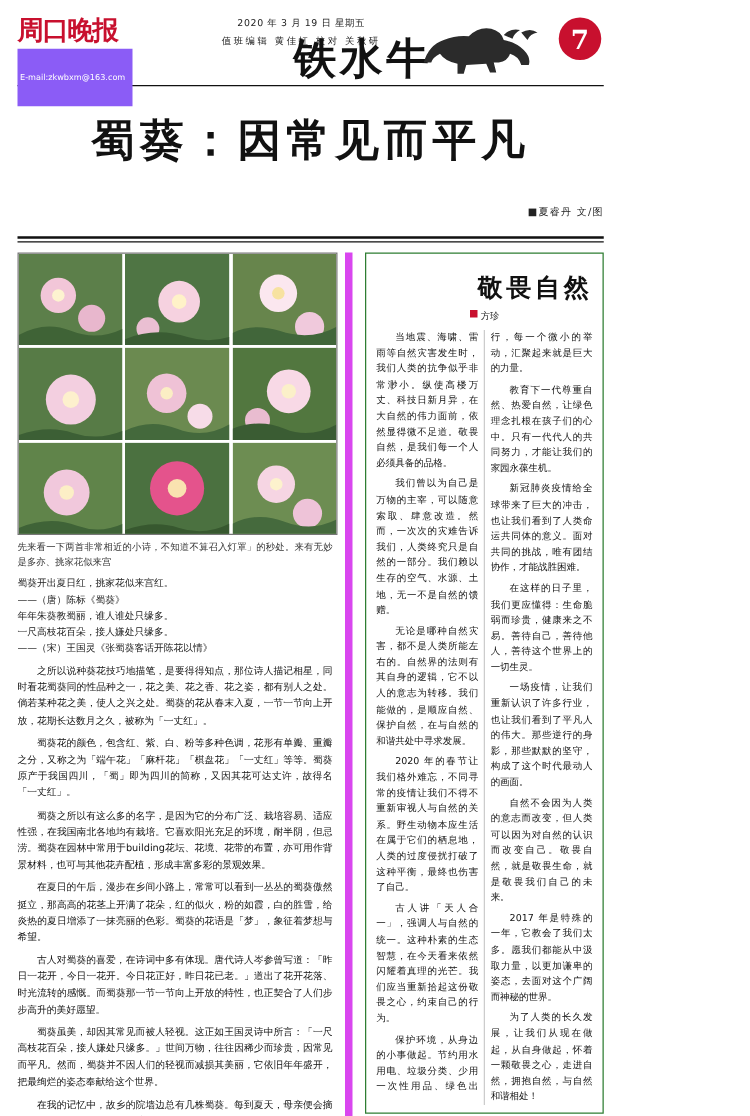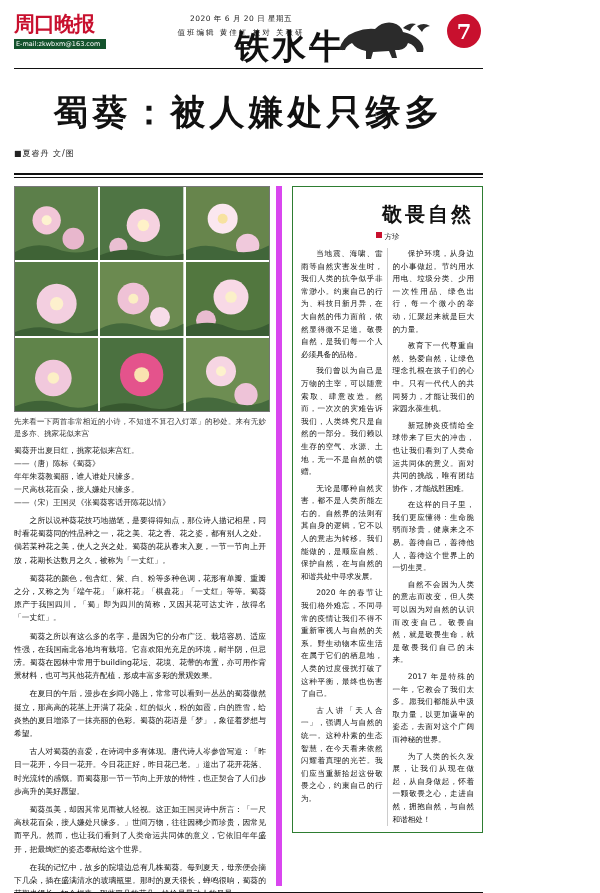--- a/index.html
+++ b/index.html
@@ -3,33 +3,33 @@
 <meta charset="utf-8">
 <style>
   html,body{margin:0;padding:0;background:#fff;}
   body{width:600px;height:893px;font-family:"DejaVu Sans","Liberation Sans",sans-serif;color:#111;overflow:hidden;}
   .page{position:relative;width:497px;height:893px;box-sizing:border-box;padding:10px 14px 8px 14px;}
 
   
   .masthead{position:relative;height:58px;border-bottom:1px solid #111;}
   .mast-logo{position:absolute;left:0;top:2px;width:92px;}
   .mast-logo .cn{font-family:"DejaVu Serif","Liberation Serif",serif;font-weight:bold;font-size:21px;color:#c8102e;letter-spacing:-1px;line-height:24px;white-space:nowrap;}
-  .mast-logo .mailbar{margin-top:3px;background:#14532d;color:#fff;font-size:6.5px;padding:1px 2px;letter-spacing:0;white-space:nowrap;}
+  .mast-logo .mailbar{margin-top:3px;background:#8b5cf6;color:#fff;font-size:6.5px;padding:19px 2px;letter-spacing:0;white-space:nowrap;}
   .mast-center{position:absolute;left:112px;top:4px;width:230px;}
   .mast-date{font-size:7.5px;color:#222;text-align:center;letter-spacing:0.5px;}
   .mast-credits{margin-top:4px;font-size:7.5px;color:#222;text-align:center;letter-spacing:2px;}
   .mast-right{position:absolute;right:0;top:0;width:250px;height:54px;}
   .column-name{position:absolute;left:2px;top:14px;font-family:Liberation Sans, sans-serif;font-size:34px;font-weight:bold;letter-spacing:3px;color:#111;}
   .ox{position:absolute;left:96px;top:2px;width:108px;height:48px;}
   .pagenum{position:absolute;right:2px;top:4px;width:34px;height:34px;border-radius:50%;background:#c8102e;color:#fff;font-family:"DejaVu Serif","Liberation Serif",serif;font-size:21px;font-weight:bold;display:flex;align-items:center;justify-content:center;}
 
   
   .headline-wrap{text-align:center;padding:20px 0 6px 0;}
   .headline{font-family:"DejaVu Serif","Liberation Serif",serif;font-size:35px;font-weight:bold;letter-spacing:4px;color:#111;}
-  .byline{text-align:left;font-size:8px;color:#222;letter-spacing:1px;margin-top:12px;}
+  .byline{text-align:right;font-size:8px;color:#222;letter-spacing:1px;margin-top:28px;}
   .rule-double{border-top:2px solid #111;border-bottom:1px solid #111;height:2px;margin:8px 0 0 0;}
 
   
   .body{display:flex;margin-top:8px;height:700px;}
   .col-left{width:268px;padding-right:10px;border-right:6px solid #d946ef;box-sizing:border-box;}
   .col-right{flex:1;padding-left:10px;box-sizing:border-box;}
 
   
   .collage{width:256px;height:226px;display:grid;grid-template-columns:1fr 1fr 1fr;grid-template-rows:1fr 1fr 1fr;gap:2px;border:1px solid #777;box-sizing:border-box;}
   .ph{position:relative;overflow:hidden;}
@@ -53,36 +53,36 @@
 <body>
 
 <div class="page">
 
   <div class="masthead">
     <div class="mast-logo">
       <div class="cn">周口晚报</div>
       <div class="mailbar">E-mail:zkwbxm@163.com</div>
     </div>
     <div class="mast-center">
-      <div class="mast-date">2020 年 6 月 20 日 星期五</div>
+      <div class="mast-date">2020 年 3 月 19 日 星期五</div>
       <div class="mast-credits">值班编辑 黄佳虹  校对 关秋研</div>
     </div>
     <div class="mast-right">
       <div class="column-name">铁水牛</div>
       <svg class="ox" viewBox="0 0 108 48">
         <path d="M10 38 q4-14 16-18 q10-4 20-3 q8-8 18-6 q8 2 10 9 q10 2 16 8 q6 6 4 12 l-6 0 q-2-7-9-9 q-2 6-9 7 l-4 0 l2 8 l-5 0 l-3-7 l-16 1 l-2 7 l-5 0 l0-8 q-10-2-14-8 q-6 3-7 7 z" fill="#2b2b2b"></path>
         <path d="M74 16 q6-6 13-4 q-5 3-6 7 z" fill="#2b2b2b"></path>
         <path d="M88 14 q7-4 13 0 q-6 1-8 6 z" fill="#2b2b2b"></path>
       </svg>
       <div class="pagenum">7</div>
     </div>
   </div>
 
   <div class="headline-wrap">
-    <div class="headline">蜀葵：被人嫌处只缘多</div>
+    <div class="headline">蜀葵：因常见而平凡</div>
     <div class="byline">■夏睿丹 文/图</div>
   </div>
   <div class="rule-double"></div>
 
   <div class="body">
 
     <div class="col-left">
 
       <div class="collage">
         <div class="ph">
@@ -171,41 +171,42 @@
 ——（唐）陈标《蜀葵》
 年年朱葵教蜀丽，谁人谁处只缘多。
 一尺高枝花百朵，接人嫌处只缘多。
 ——（宋）王国灵《张蜀葵客话开陈花以情》</div>
 
       <p class="ptext">之所以说种葵花技巧地描笔，是要得得知点，那位诗人描记相星，同时看花蜀葵同的性品种之一，花之美、花之香、花之姿，都有别人之处。倘若某种花之美，使人之兴之处。蜀葵的花从春末入夏，一节一节向上开放，花期长达数月之久，被称为「一丈红」。</p>
       <p class="ptext">蜀葵花的颜色，包含红、紫、白、粉等多种色调，花形有单瓣、重瓣之分，又称之为「端午花」「麻杆花」「棋盘花」「一丈红」等等。蜀葵原产于我国四川，「蜀」即为四川的简称，又因其花可达丈许，故得名「一丈红」。</p>
       <p class="ptext">蜀葵之所以有这么多的名字，是因为它的分布广泛、栽培容易、适应性强，在我国南北各地均有栽培。它喜欢阳光充足的环境，耐半阴，但忌涝。蜀葵在园林中常用于building花坛、花境、花带的布置，亦可用作背景材料，也可与其他花卉配植，形成丰富多彩的景观效果。</p>
       <p class="ptext">在夏日的午后，漫步在乡间小路上，常常可以看到一丛丛的蜀葵傲然挺立，那高高的花茎上开满了花朵，红的似火，粉的如霞，白的胜雪，给炎热的夏日增添了一抹亮丽的色彩。蜀葵的花语是「梦」，象征着梦想与希望。</p>
       <p class="ptext">古人对蜀葵的喜爱，在诗词中多有体现。唐代诗人岑参曾写道：「昨日一花开，今日一花开。今日花正好，昨日花已老。」道出了花开花落、时光流转的感慨。而蜀葵那一节一节向上开放的特性，也正契合了人们步步高升的美好愿望。</p>
-      <p class="ptext">蜀葵虽美，却因其常见而被人轻视。这正如王国灵诗中所言：「一尺高枝花百朵，接人嫌处只缘多。」世间万物，往往因稀少而珍贵，因常见而平凡。然而，也让我们看到了人类命运共同体的意义，它依旧年年盛开，把最绚烂的姿态奉献给这个世界。</p>
+      <p class="ptext">蜀葵虽美，却因其常见而被人轻视。这正如王国灵诗中所言：「一尺高枝花百朵，接人嫌处只缘多。」世间万物，往往因稀少而珍贵，因常见而平凡。然而，蜀葵并不因人们的轻视而减损其美丽，它依旧年年盛开，把最绚烂的姿态奉献给这个世界。</p>
       <p class="ptext">在我的记忆中，故乡的院墙边总有几株蜀葵。每到夏天，母亲便会摘下几朵，插在盛满清水的玻璃瓶里。那时的夏天很长，蝉鸣很响，蜀葵的花期也很长。如今想来，那些平凡的花朵，恰恰是最动人的风景。</p>
 
     </div>
 
     <div class="col-right">
       <div class="sidebox">
         <div class="side-title">敬畏自然</div>
         <div class="side-author">
           <span class="sq"></span><span>方珍</span>
         </div>
         <div class="twocol">
-          <p class="stext">当地震、海啸、雷雨等自然灾害发生时，我们人类的抗争似乎非常渺小。约束自己的行为、科技日新月异，在大自然的伟力面前，依然显得微不足道。敬畏自然，是我们每一个人必须具备的品格。</p>
+          <p class="stext">当地震、海啸、雷雨等自然灾害发生时，我们人类的抗争似乎非常渺小。纵使高楼万丈、科技日新月异，在大自然的伟力面前，依然显得微不足道。敬畏自然，是我们每一个人必须具备的品格。</p>
           <p class="stext">我们曾以为自己是万物的主宰，可以随意索取、肆意改造。然而，一次次的灾难告诉我们，人类终究只是自然的一部分。我们赖以生存的空气、水源、土地，无一不是自然的馈赠。</p>
           <p class="stext">无论是哪种自然灾害，都不是人类所能左右的。自然界的法则有其自身的逻辑，它不以人的意志为转移。我们能做的，是顺应自然、保护自然，在与自然的和谐共处中寻求发展。</p>
           <p class="stext">2020 年的春节让我们格外难忘，不同寻常的疫情让我们不得不重新审视人与自然的关系。野生动物本应生活在属于它们的栖息地，人类的过度侵扰打破了这种平衡，最终也伤害了自己。</p>
           <p class="stext">古人讲「天人合一」，强调人与自然的统一。这种朴素的生态智慧，在今天看来依然闪耀着真理的光芒。我们应当重新拾起这份敬畏之心，约束自己的行为。</p>
           <p class="stext">保护环境，从身边的小事做起。节约用水用电、垃圾分类、少用一次性用品、绿色出行，每一个微小的举动，汇聚起来就是巨大的力量。</p>
           <p class="stext">教育下一代尊重自然、热爱自然，让绿色理念扎根在孩子们的心中。只有一代代人的共同努力，才能让我们的家园永葆生机。</p>
           <p class="stext">新冠肺炎疫情给全球带来了巨大的冲击，也让我们看到了人类命运共同体的意义。面对共同的挑战，唯有团结协作，才能战胜困难。</p>
           <p class="stext">在这样的日子里，我们更应懂得：生命脆弱而珍贵，健康来之不易。善待自己，善待他人，善待这个世界上的一切生灵。</p>
+          <p class="stext">一场疫情，让我们重新认识了许多行业，也让我们看到了平凡人的伟大。那些逆行的身影，那些默默的坚守，构成了这个时代最动人的画面。</p>
           <p class="stext">自然不会因为人类的意志而改变，但人类可以因为对自然的认识而改变自己。敬畏自然，就是敬畏生命，就是敬畏我们自己的未来。</p>
           <p class="stext">2017 年是特殊的一年，它教会了我们太多。愿我们都能从中汲取力量，以更加谦卑的姿态，去面对这个广阔而神秘的世界。</p>
           <p class="stext">为了人类的长久发展，让我们从现在做起，从自身做起，怀着一颗敬畏之心，走进自然，拥抱自然，与自然和谐相处！</p>
         </div>
       </div>
     </div>
 
   </div>
 
   <div class="footer-rule"></div>

